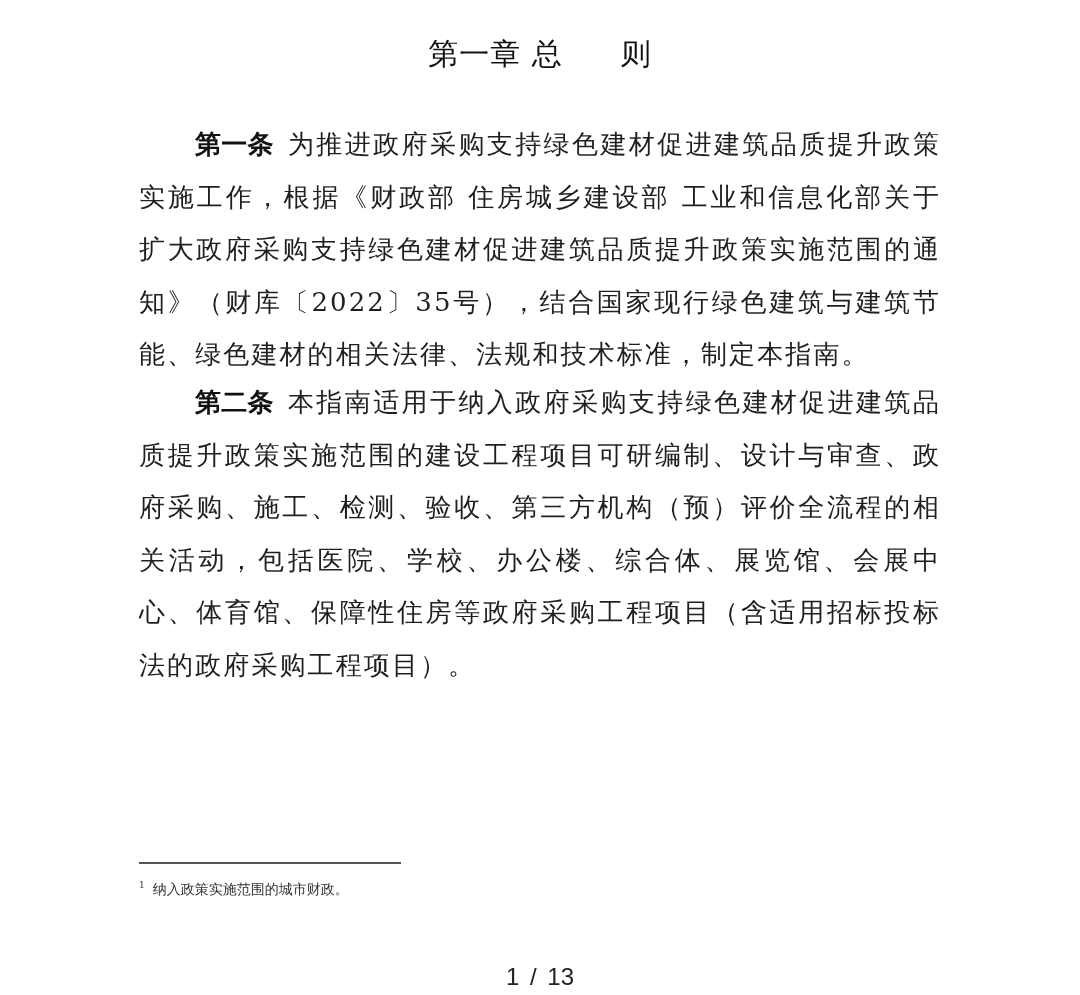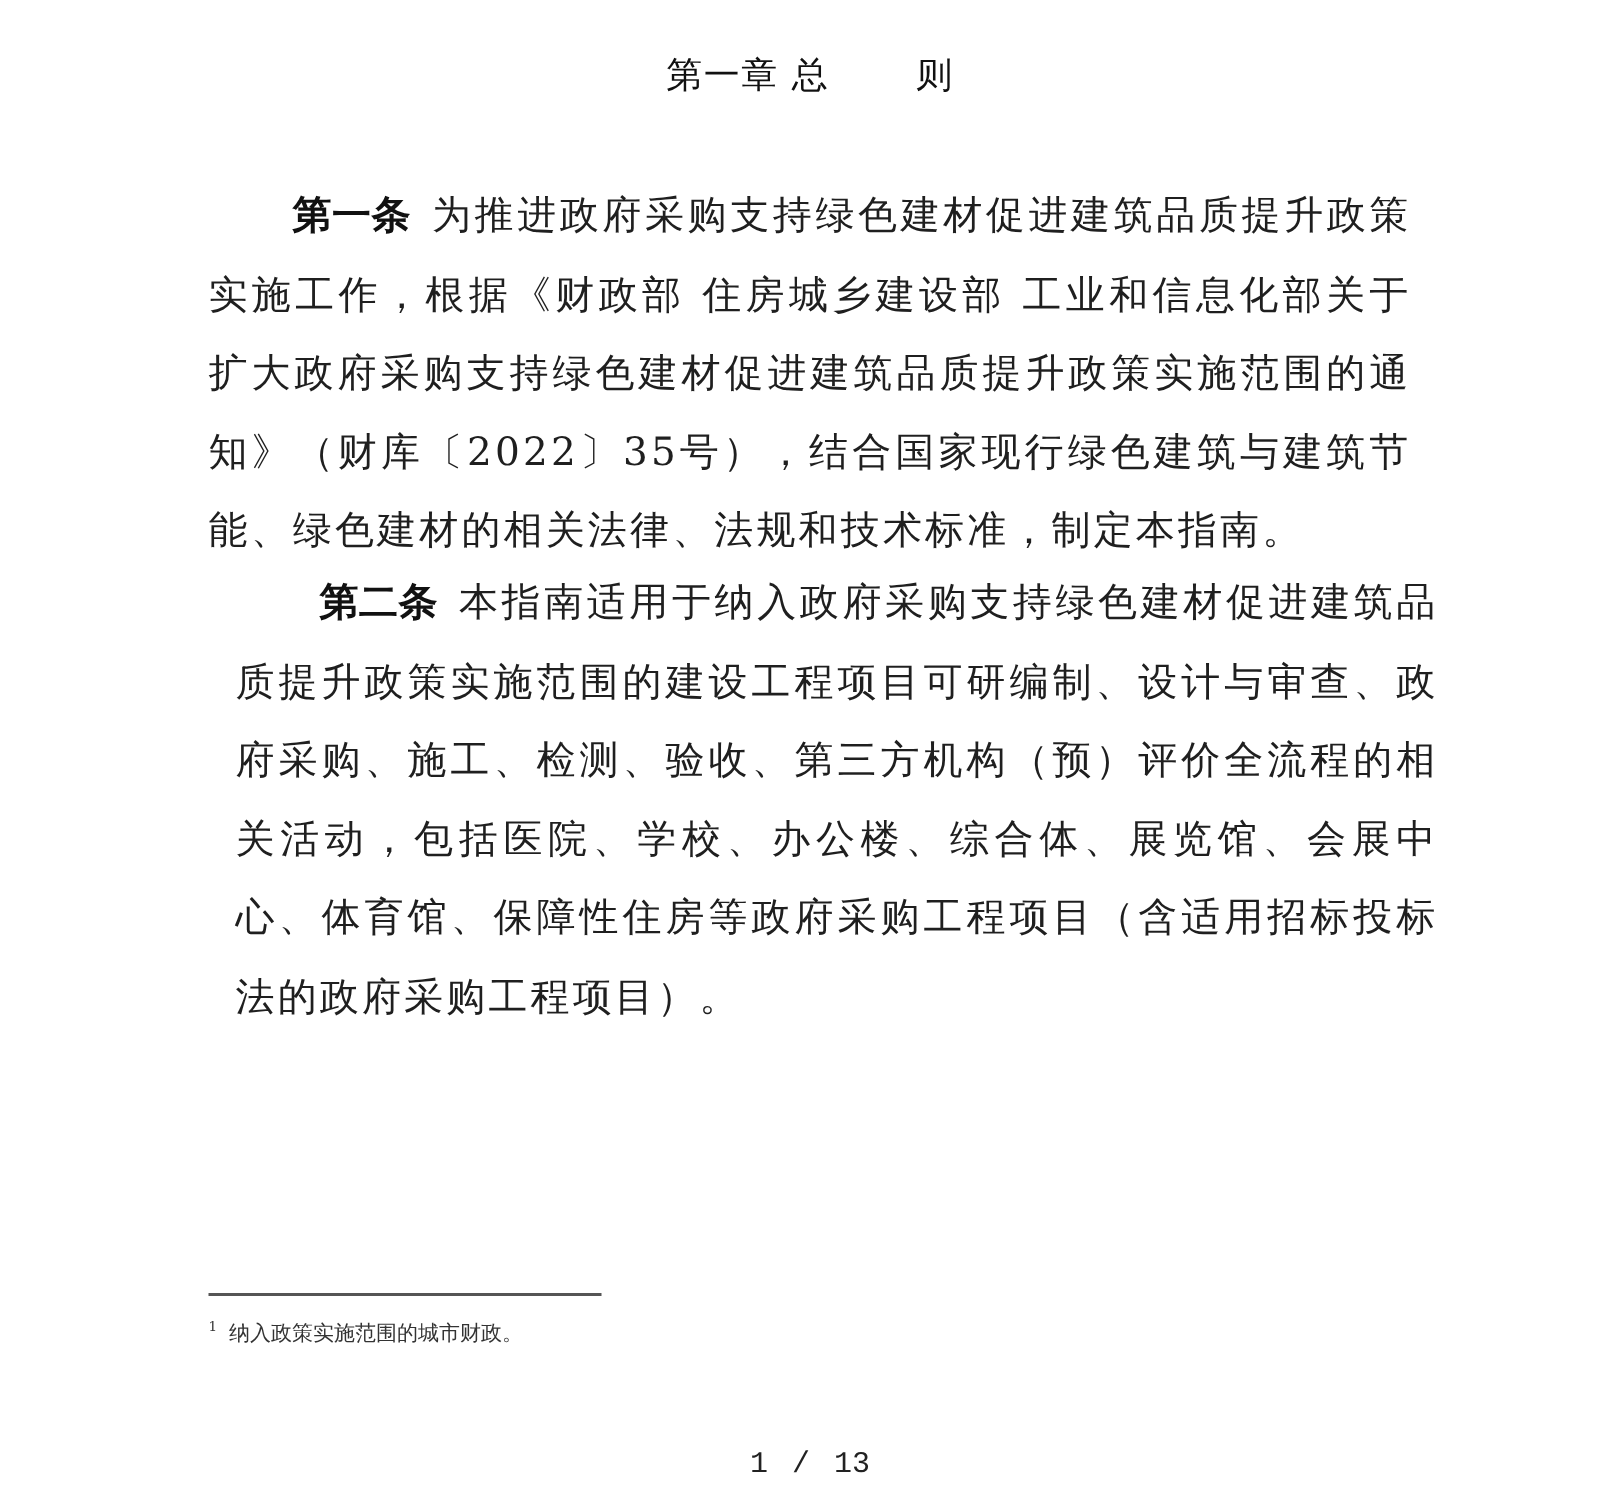--- a/index.html
+++ b/index.html
@@ -21,21 +21,21 @@
       width: 1080px;
       height: 995px;
     }
     .chapter-title {
       position: absolute;
       top: 12px;
       left: 0;
       width: 1080px;
       text-align: center;
       font-family: "DejaVu Sans", "Liberation Sans", sans-serif;
-      font-size: 24px;
+      font-size: 30px;
       line-height: 44px;
       font-weight: normal;
       color: #111;
       letter-spacing: 1px;
     }
     .chapter-title .gap { display: inline-block; width: 58px; }
     .body-text {
       position: absolute;
       left: 139px;
       width: 802px;
@@ -83,39 +83,39 @@
       font-size: 9px;
       vertical-align: 6px;
       margin-right: 8px;
     }
     .page-number {
       position: absolute;
       top: 960px;
       left: 0;
       width: 1080px;
       text-align: center;
-      font-family: Liberation Mono, monospace;
-      font-size: 20px;
+      font-family: Liberation Sans, sans-serif;
+      font-size: 24px;
       line-height: 34px;
       color: #222;
       word-spacing: 4px;
     }
   </style>
 </head>
 <body>
 
 <div class="page">
 
   <h1 class="chapter-title"><span>第一章 总</span><span class="gap"></span><span>则</span></h1>
 
   <div class="body-text" style="top:118px;">
     <p class="article"><span class="article-label">第一条</span><span>为推进政府采购支持绿色建材促进建筑品质提升政策实施工作，根据《财政部 住房城乡建设部 工业和信息化部关于扩大政府采购支持绿色建材促进建筑品质提升政策实施范围的通知》（财库〔2022〕35号），结合国家现行绿色建筑与建筑节能、绿色建材的相关法律、法规和技术标准，制定本指南。</span></p>
   </div>
 
-  <div class="body-text" style="top:376px;margin-left:18px;">
+  <div class="body-text" style="top:376px;">
     <p class="article"><span class="article-label">第二条</span><span>本指南适用于纳入政府采购支持绿色建材促进建筑品质提升政策实施范围的建设工程项目可研编制、设计与审查、政府采购、施工、检测、验收、第三方机构（预）评价全流程的相关活动，包括医院、学校、办公楼、综合体、展览馆、会展中心、体育馆、保障性住房等政府采购工程项目（含适用招标投标法的政府采购工程项目）。</span></p>
   </div>
 
 
 
   <div class="footnote-rule"></div>
   <div class="footnote"><span class="fn-mark">1</span><span>纳入政策实施范围的城市财政。</span></div>
 
   <div class="page-number">1 / 13</div>
 </div>

